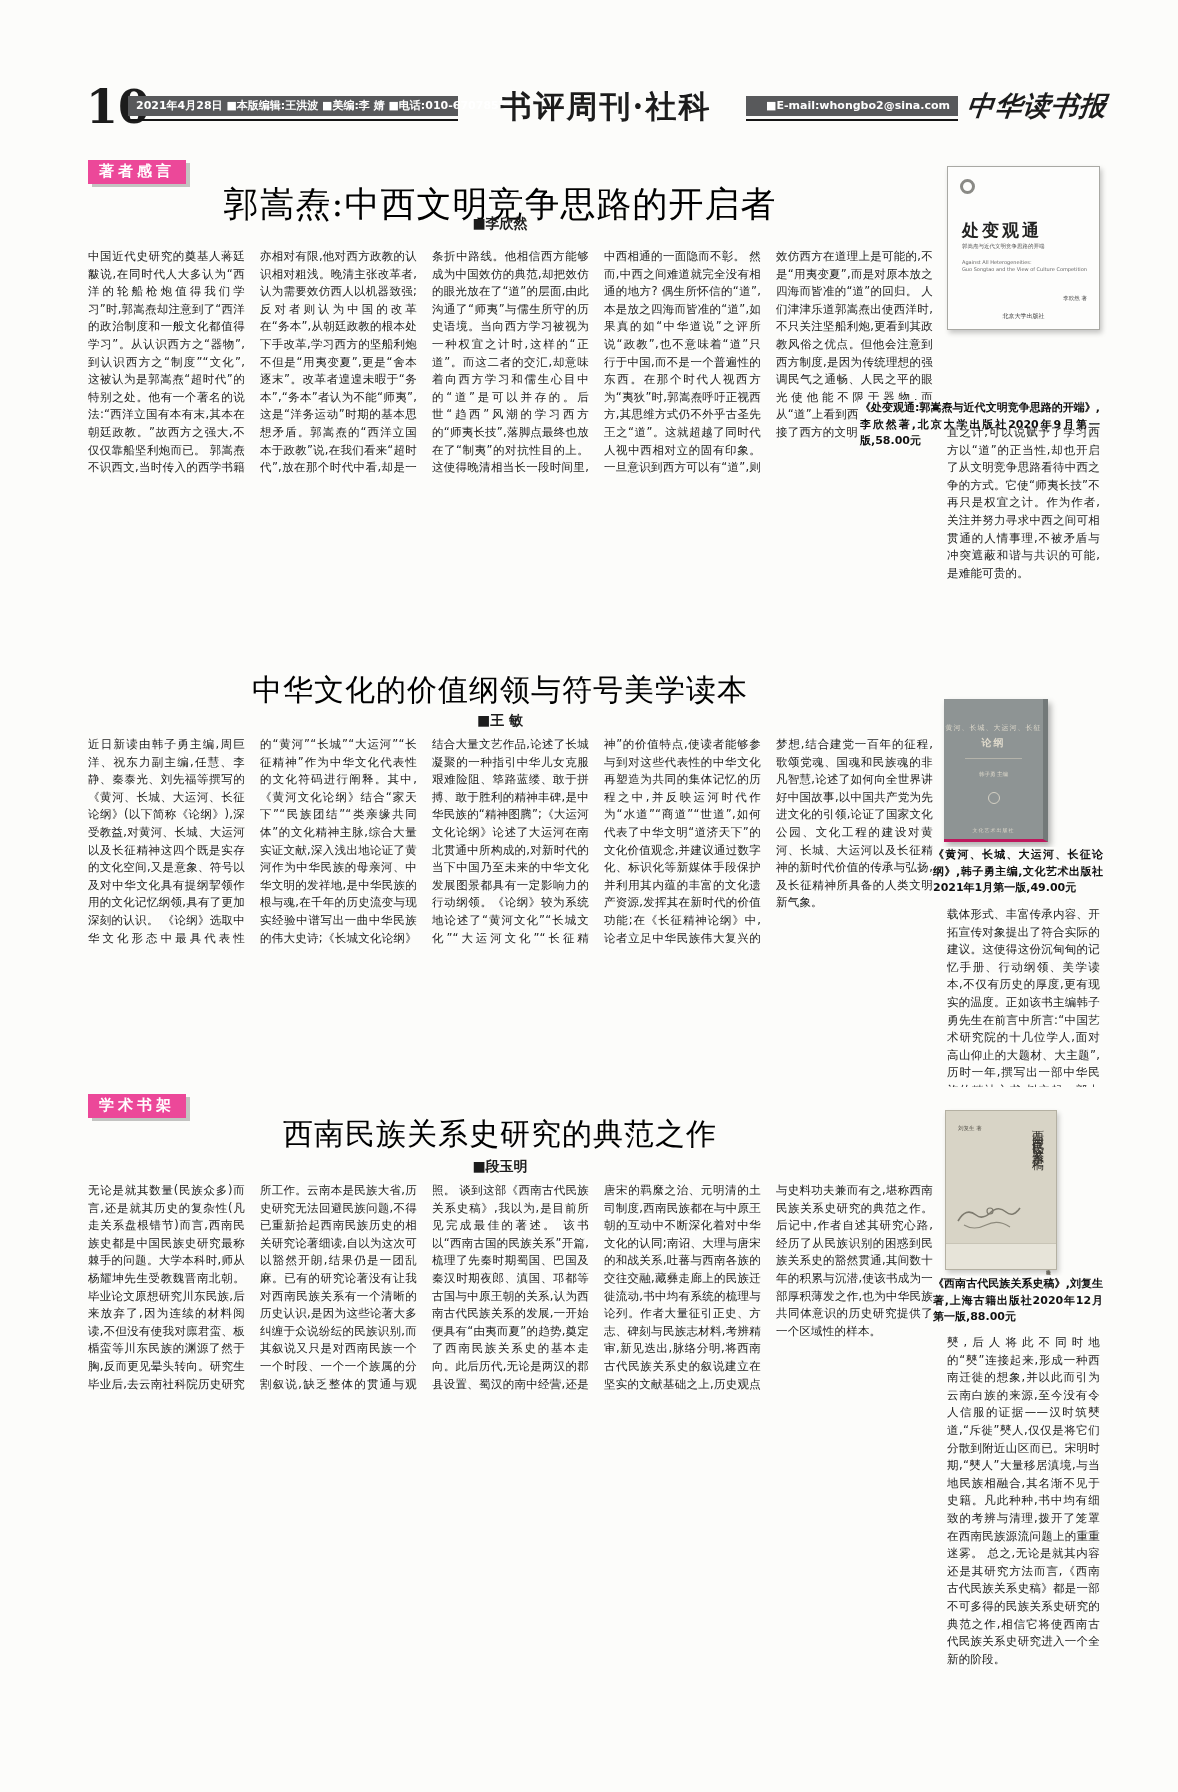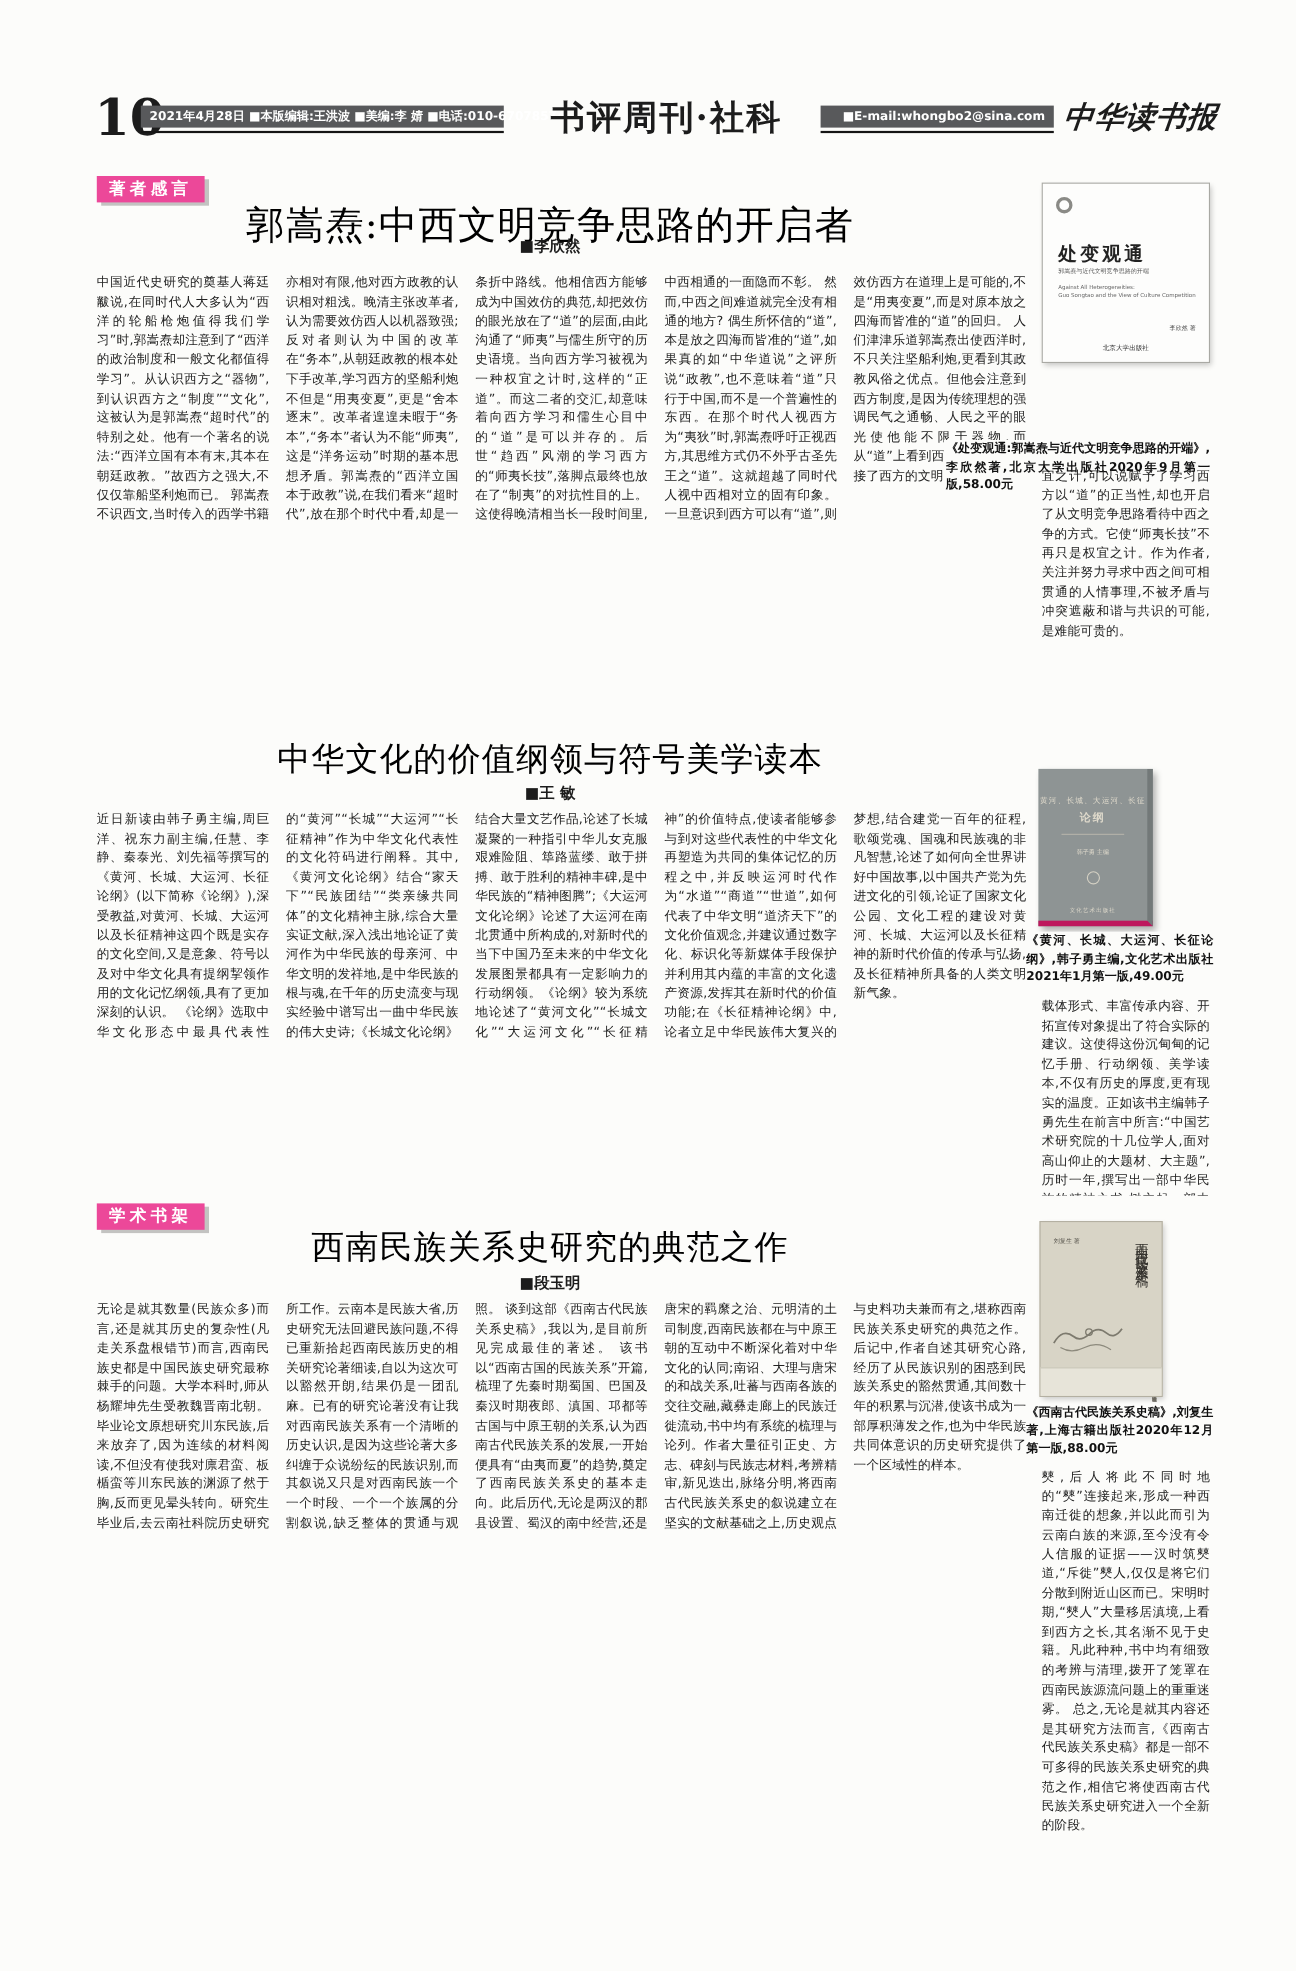--- a/index.html
+++ b/index.html
@@ -55,21 +55,21 @@
   .bookcap.c3 { left:933px; top:1276px; width:170px; }
   
   .cover { position:absolute; }
   .cover1 { left:947px; top:166px; width:153px; height:164px; background:#fdfdfc; border:1px solid #a9a9a4; box-shadow:2px 3px 5px rgba(0,0,0,.22); }
   .cover1 .ring { position:absolute; left:12px; top:12px; width:15px; height:15px; border:3px solid #8a8a86; border-radius:50%; }
   .cover1 .t { position:absolute; left:14px; top:52px; font-family:"DejaVu Serif",serif; font-weight:700; font-size:17px; letter-spacing:3px; color:#222; }
   .cover1 .st { position:absolute; left:14px; top:76px; font-size:5.5px; color:#555; }
   .cover1 .en { position:absolute; left:14px; top:92px; font-size:5px; color:#666; line-height:7px; }
   .cover1 .au { position:absolute; right:12px; top:128px; font-size:5.5px; color:#444; }
   .cover1 .pb { position:absolute; left:0; bottom:8px; width:100%; text-align:center; font-size:6px; color:#333; }
-  .cover2 { left:944px; top:699px; width:104px; height:143px; background:#8e9494; border-right:5px solid #737979; border-bottom:5px solid #be185d; box-shadow:3px 4px 6px rgba(0,0,0,.3); color:#ded9cb; }
+  .cover2 { left:944px; top:699px; width:104px; height:143px; background:#8e9494; border-right:5px solid #737979; border-bottom:3px solid #be185d; box-shadow:3px 4px 6px rgba(0,0,0,.3); color:#ded9cb; }
   .cover2 .t { margin-top:24px; text-align:center; font-size:7px; letter-spacing:1px; }
   .cover2 .t2 { text-align:center; font-size:10px; font-weight:700; margin-top:3px; letter-spacing:2px; }
   .cover2 .ln { width:58%; height:1px; background:#c4c0b3; margin:8px auto 0; opacity:.7; }
   .cover2 .au { text-align:center; font-size:5.5px; margin-top:12px; }
   .cover2 .ring { width:12px; height:12px; border:1px solid #d5d1c4; border-radius:50%; margin:14px auto 0; }
   .cover2 .pb { position:absolute; bottom:6px; width:100%; text-align:center; font-size:5px; letter-spacing:1px; }
   .cover3 { left:945px; top:1110px; width:112px; height:160px; background:#d8d4c6; border:1px solid #b4b0a2; box-shadow:2px 3px 5px rgba(0,0,0,.2); }
   .cover3 .t { position:absolute; right:10px; top:10px; writing-mode:vertical-rl; font-family:"DejaVu Serif",serif; font-size:12px; letter-spacing:3px; color:#33312c; }
   .cover3 .au { position:absolute; left:12px; top:14px; font-size:5.5px; color:#55524a; }
   .cover3 .flourish { position:absolute; left:8px; top:88px; }
@@ -133,15 +133,15 @@
     <div class="au">刘复生 著</div>
     <svg class="flourish" width="72" height="34" viewBox="0 0 72 34">
       <path d="M4 22 q8 -14 18 -6 q6 5 14 -2 q8 -8 16 -1 q7 6 14 -4" fill="none" stroke="#7d7a6e" stroke-width="1.6"></path>
       <path d="M10 26 q10 6 22 0 q12 -6 24 2" fill="none" stroke="#8d8a7d" stroke-width="1.2"></path>
       <circle cx="36" cy="12" r="3" fill="none" stroke="#7d7a6e" stroke-width="1.2"></circle>
     </svg>
     <div class="band"></div>
     <div class="pb">上海古籍出版社</div>
   </div>
   <div class="bookcap c3">《西南古代民族关系史稿》,刘复生著,上海古籍出版社2020年12月第一版,88.00元</div>
-  <div class="sidecol s3">僰,后人将此不同时地的“僰”连接起来,形成一种西南迁徙的想象,并以此而引为云南白族的来源,至今没有令人信服的证据——汉时筑僰道,“斥徙”僰人,仅仅是将它们分散到附近山区而已。宋明时期,“僰人”大量移居滇境,上看到西方之长,其名渐不见于史籍。凡此种种,书中均有细致的考辨与清理,拨开了笼罩在西南民族源流问题上的重重迷雾。 总之,无论是就其内容还是其研究方法而言,《西南古代民族关系史稿》都是一部不可多得的民族关系史研究的典范之作,相信它将使西南古代民族关系史研究进入一个全新的阶段。</div>
+  <div class="sidecol s3">僰,后人将此不同时地的“僰”连接起来,形成一种西南迁徙的想象,并以此而引为云南白族的来源,至今没有令人信服的证据——汉时筑僰道,“斥徙”僰人,仅仅是将它们分散到附近山区而已。宋明时期,“僰人”大量移居滇境,与当地民族相融合,其名渐不见于史籍。凡此种种,书中均有细致的考辨与清理,拨开了笼罩在西南民族源流问题上的重重迷雾。 总之,无论是就其内容还是其研究方法而言,《西南古代民族关系史稿》都是一部不可多得的民族关系史研究的典范之作,相信它将使西南古代民族关系史研究进入一个全新的阶段。</div>
 
 </div>
 
 </body></html>

